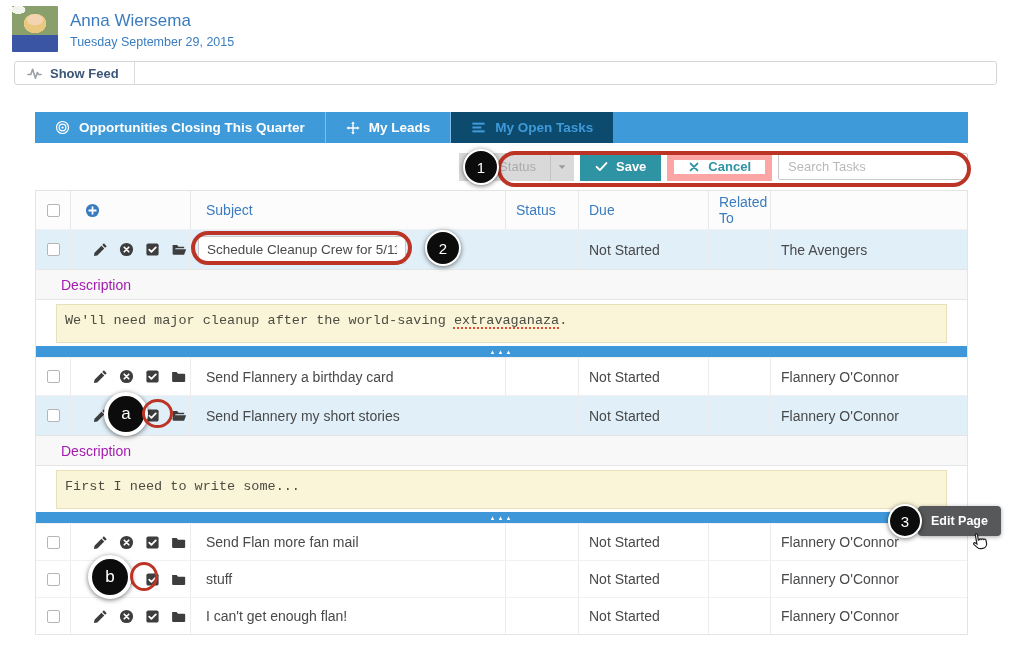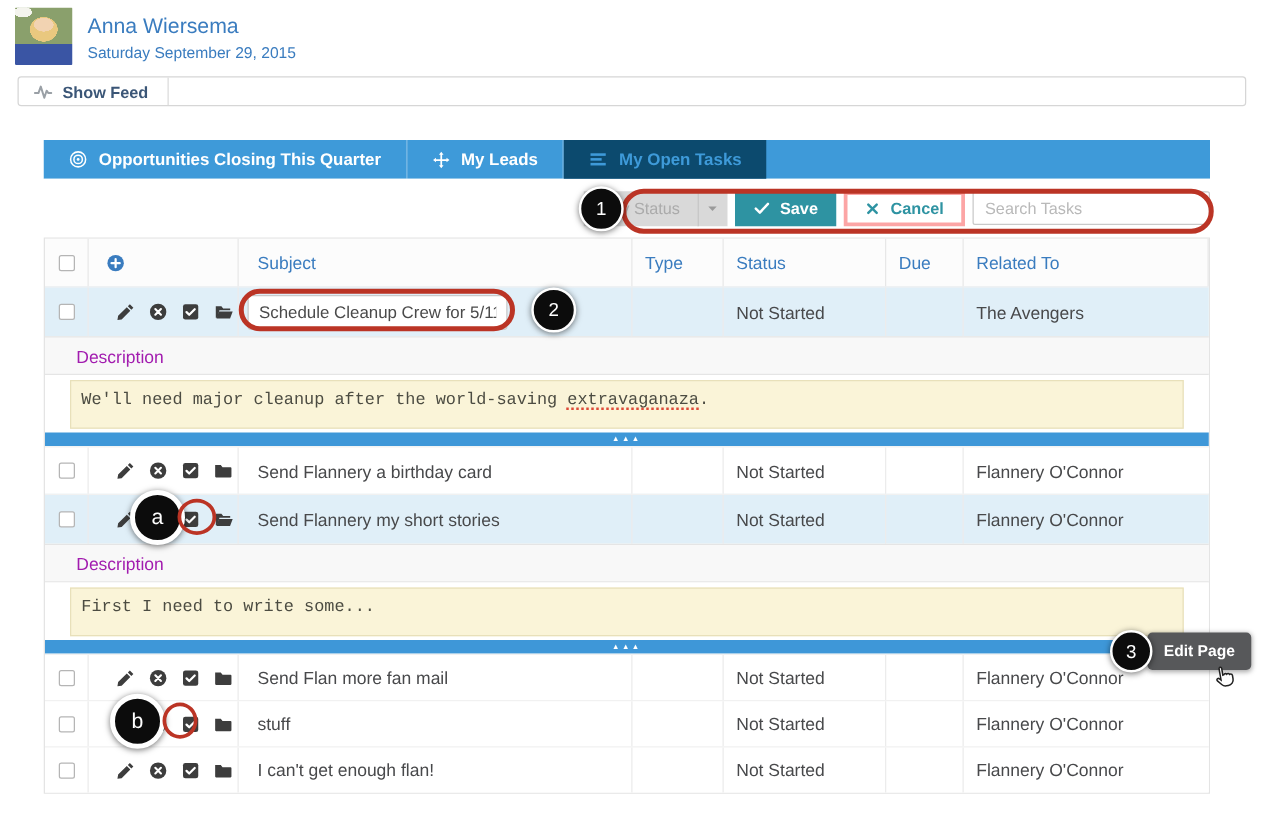--- a/index.html
+++ b/index.html
@@ -32,21 +32,21 @@
          font-weight:700; font-size:13.5px; border-right:1px solid rgba(255,255,255,.35); cursor:pointer; white-space:nowrap; }
   .tab.active { background:#0c4a6e; color:#3e9ad9; border-right:none; }
 
   
   .toolbar { height:47px; display:flex; align-items:center; justify-content:flex-end; gap:6px; background:#fff; }
   .btn { height:28px; display:flex; align-items:center; gap:8px; font-size:13px; cursor:pointer; }
   .split { display:flex; }
   .btn-status { background:#d9d9d9; color:#ababab; padding:0 14px; }
   .btn-caret  { background:#d9d9d9; border-left:1px solid #c2c2c2; width:24px; justify-content:center; }
   .btn-save   { background:#2e93a2; color:#fff; font-weight:700; padding:0 15px; }
-  .btn-cancel { background:#fff; border:3px solid #fca5a5; color:#2e93a2; font-weight:700; padding:0 14px; }
+  .btn-cancel { background:#fff; border:7px solid #fca5a5; color:#2e93a2; font-weight:700; padding:0 14px; }
   .search-input { width:190px; height:27px; border:1px solid #c9c9c9; border-radius:2px;
                   padding:0 9px; font-size:13px; color:#555; font-family:"Liberation Sans",sans-serif; }
   .search-input::placeholder { color:#b9b9b9; }
 
   
   .tasks-table { border:1px solid #e4e4e4; border-top:1px solid #e4e4e4; background:#fff; }
   .grid { display:grid; grid-template-columns:35px 120px 315px 73px 130px 62px 196px; }
   .cell { display:flex; align-items:center; border-right:1px solid #ececec; font-size:14px; color:#48494b; }
   .cell:last-child { border-right:none; }
   .thead { height:38px; background:#fcfcfc; }
@@ -142,21 +142,21 @@
       </g>
   </defs>
 </svg>
 
 <div class="page">
 
   <div class="profile-header">
     <div class="avatar"></div>
     <div>
       <div class="user-name">Anna Wiersema</div>
-      <div class="user-date">Saturday September 29, 2015</div>
+      <div class="user-date">Tuesday September 29, 2015</div>
     </div>
   </div>
 
   <div class="feed-bar">
     <div class="feed-btn">
       <span class="icon static">
           <svg width="15" height="15" viewBox="0 0 16 16">
             <use href="#i-pulse"></use>
           </svg>
         </span>
@@ -230,21 +230,20 @@
             <span class="checkbox"></span>
           </div>
         <div class="cell" style="padding-left:14px;">
           <span class="icon">
               <svg width="15" height="15" viewBox="0 0 16 16">
                 <use href="#i-plus"></use>
               </svg>
             </span>
         </div>
         <div class="cell c-subject">Subject</div>
-        <div class="cell c-text">Type</div>
         <div class="cell c-text">Status</div>
         <div class="cell c-text">Due</div>
         <div class="cell c-text">Related To</div>
       </div>
 
       <div class="grid trow tall selected">
         <div class="cell c-check">
             <span class="checkbox"></span>
           </div>
         <div class="cell c-icons">

